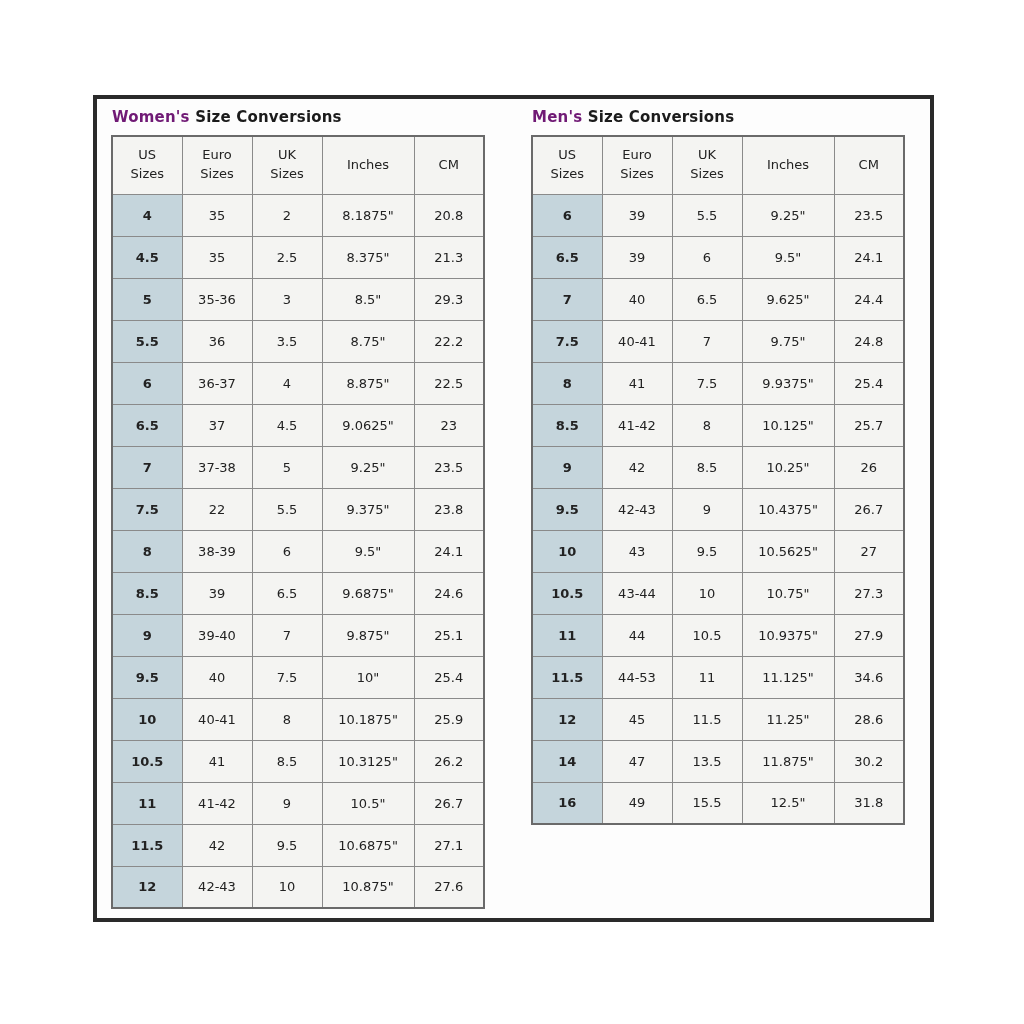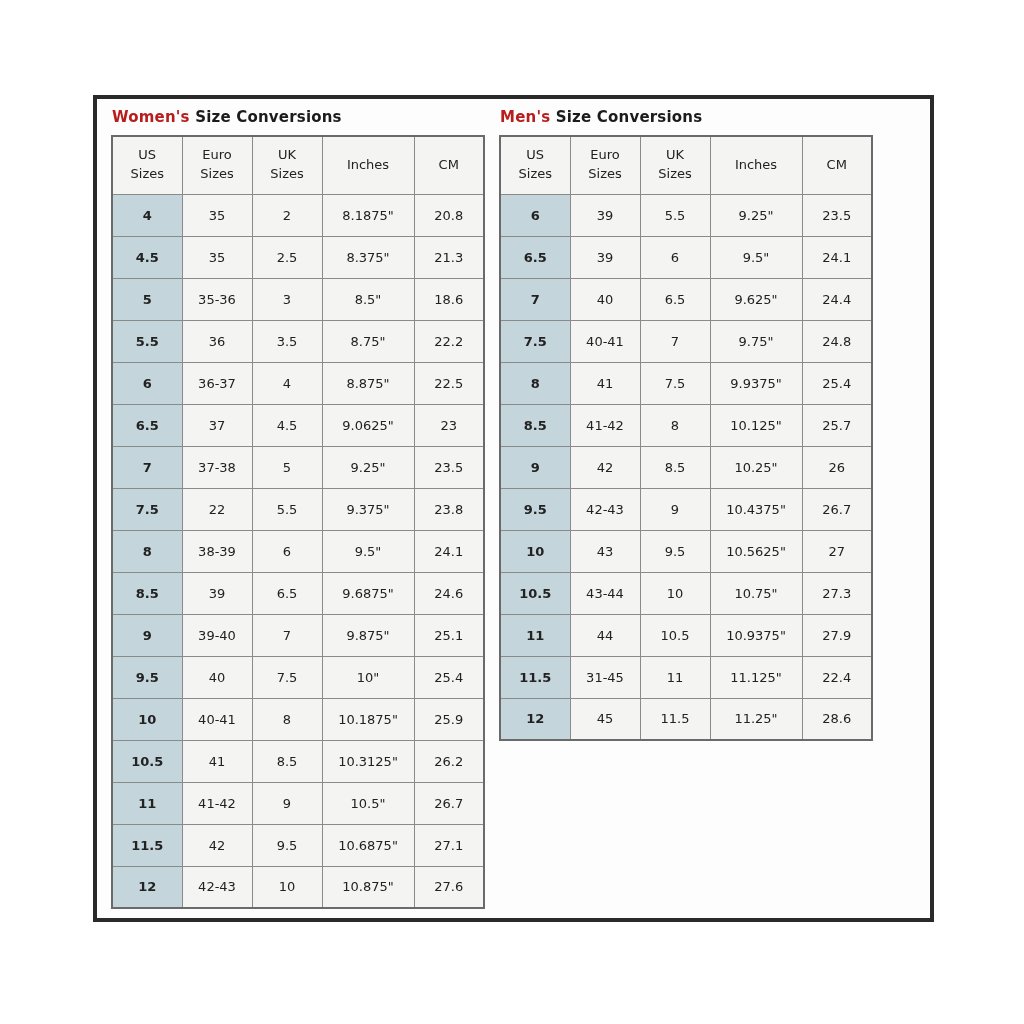--- a/index.html
+++ b/index.html
@@ -18,29 +18,29 @@
     height: 827px;
     box-sizing: border-box;
     border: 4px solid #2a2a2a;
     background: #fdfdfd;
   }
   .panel {
     position: absolute;
     top: 7px;
   }
   .panel.women { left: 14px; }
-  .panel.men   { left: 402px; }
+  .panel.men   { left: 434px; }
   .panel h2 {
     margin: 2px 0 9px 1px;
     font-size: 15px;
     font-weight: bold;
     color: #1b1b1b;
     letter-spacing: 0.2px;
   }
-  .panel h2 .accent { color: #b91c1c; }
+  .panel h2 .accent { color: #701a75; }
   table.conv {
     border-collapse: collapse;
     border: 2px solid #6a6a6a;
     background: #f4f4f2;
   }
   table.conv th, table.conv td {
     border: 1px solid #8a8a8a;
     text-align: center;
     vertical-align: middle;
     font-size: 13px;
@@ -101,21 +101,21 @@
             <td>35</td>
             <td>2.5</td>
             <td>8.375"</td>
             <td>21.3</td>
           </tr>
           <tr>
             <td class="rowhead">5</td>
             <td>35-36</td>
             <td>3</td>
             <td>8.5"</td>
-            <td>18.6</td>
+            <td>29.3</td>
           </tr>
           <tr>
             <td class="rowhead">5.5</td>
             <td>36</td>
             <td>3.5</td>
             <td>8.75"</td>
             <td>22.2</td>
           </tr>
           <tr>
             <td class="rowhead">6</td>
@@ -307,29 +307,43 @@
           </tr>
           <tr>
             <td class="rowhead">11</td>
             <td>44</td>
             <td>10.5</td>
             <td>10.9375"</td>
             <td>27.9</td>
           </tr>
           <tr>
             <td class="rowhead">11.5</td>
-            <td>31-45</td>
+            <td>44-53</td>
             <td>11</td>
             <td>11.125"</td>
-            <td>22.4</td>
+            <td>34.6</td>
           </tr>
           <tr>
             <td class="rowhead">12</td>
             <td>45</td>
             <td>11.5</td>
             <td>11.25"</td>
             <td>28.6</td>
           </tr>
+          <tr>
+            <td class="rowhead">14</td>
+            <td>47</td>
+            <td>13.5</td>
+            <td>11.875"</td>
+            <td>30.2</td>
+          </tr>
+          <tr>
+            <td class="rowhead">16</td>
+            <td>49</td>
+            <td>15.5</td>
+            <td>12.5"</td>
+            <td>31.8</td>
+          </tr>
         </tbody>
       </table>
   </section>
 
 </div>
 
 </body></html>

